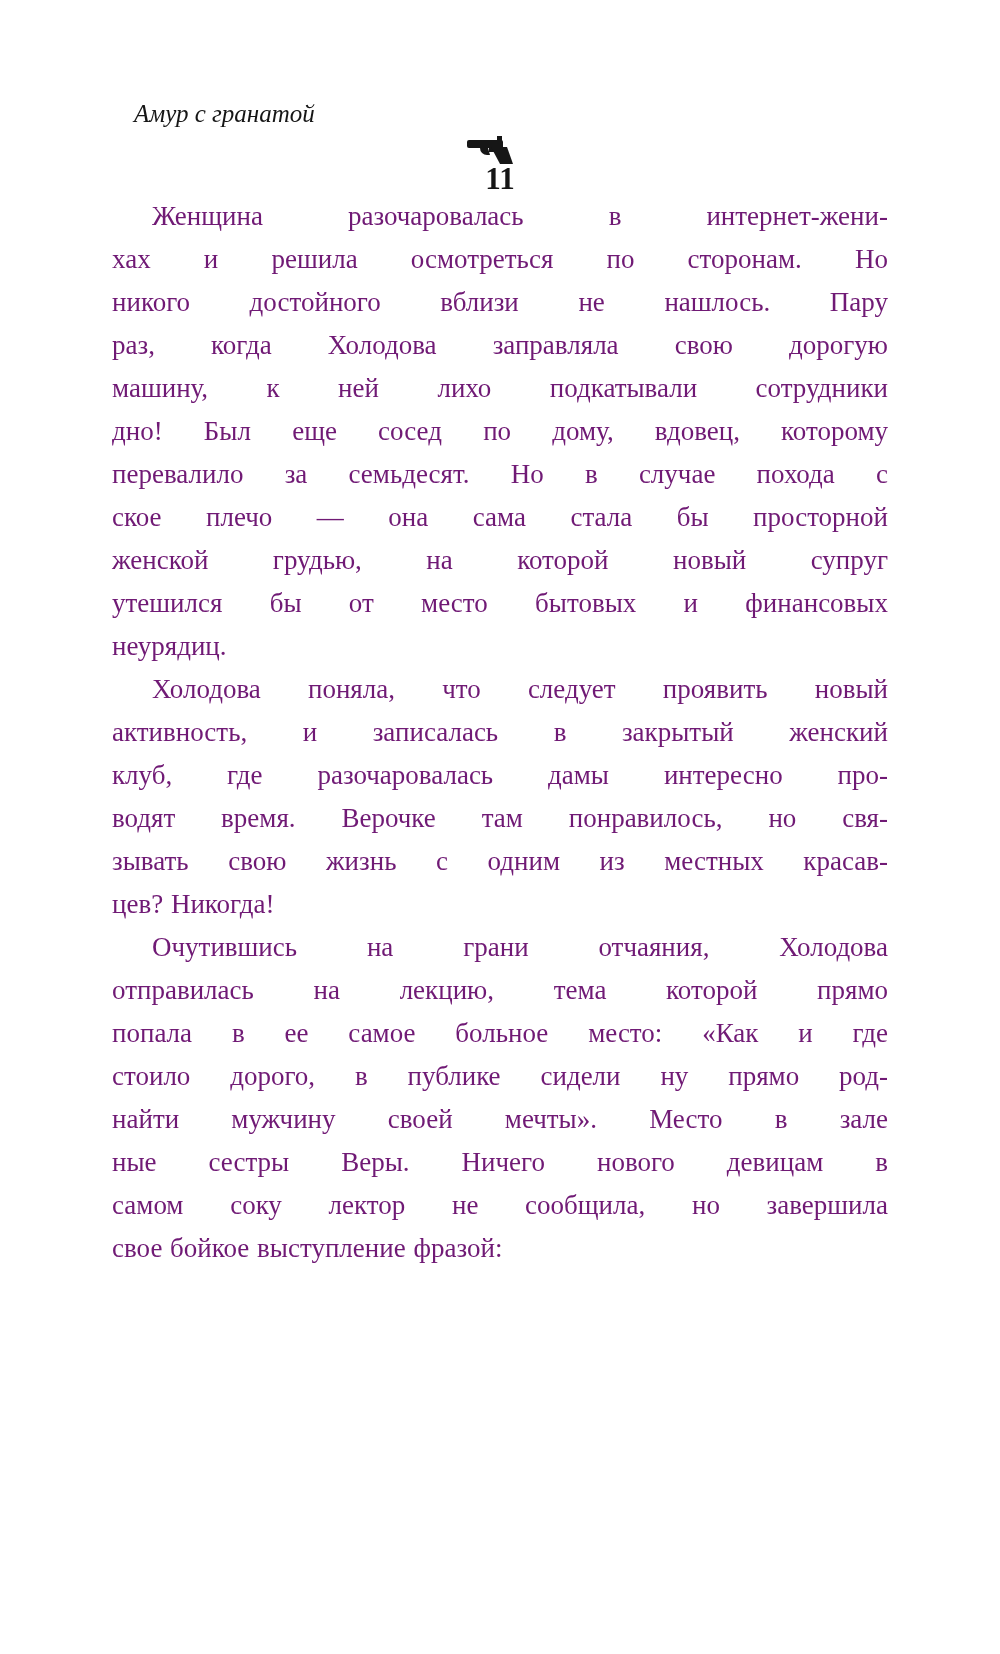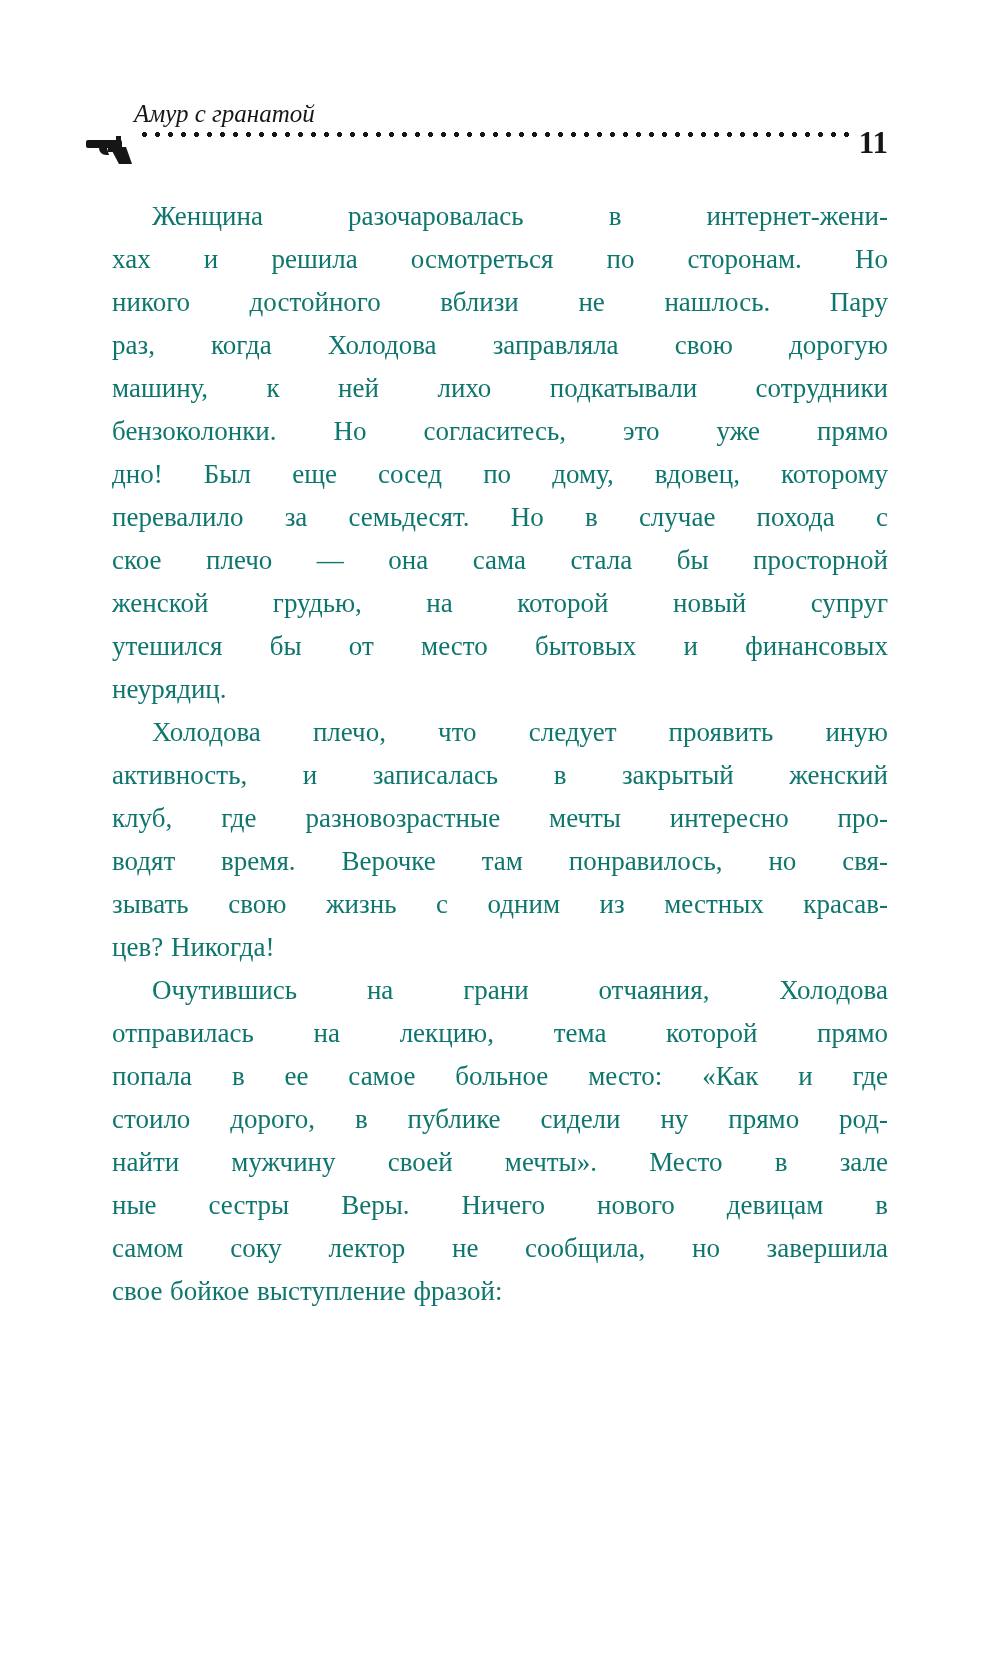--- a/index.html
+++ b/index.html
@@ -25,21 +25,23 @@
   .running-title {
     font-style: italic;
     font-size: 25px;
     line-height: 1.1;
     margin-left: 22px;
     margin-bottom: 3px;
     color: #161616;
   }
   .dots-row {
     display: flex;
+    align-items: center;
     height: 34px;
+    flex-direction: column;
   }
   .pistol {
     flex: 0 0 auto;
     margin-left: -26px;
     margin-right: -6px;
     position: relative;
     top: 3px;
   }
   .dots-leader {
     flex: 1 1 auto;
@@ -56,21 +58,21 @@
     font-size: 31px;
     line-height: 1;
     position: relative;
     top: -4px;
     color: #161616;
   }
   
   .text-block {
     font-size: 27px;
     line-height: 43px;
-    color: #0f766e;
+    color: #701a75;
   }
   .paragraph { margin: 0; }
   .line {
     text-align: justify;
     text-align-last: justify;
     white-space: normal;
     word-spacing: 1px;
   }
   .line.first { text-indent: 40px; }
   .line.last  { text-align-last: left; }
@@ -97,32 +99,31 @@
     </div>
   </header>
 
   <main class="text-block">
       <div class="paragraph">
         <div class="line first">Женщина разочаровалась в интернет-жени-</div>
         <div class="line">хах и решила осмотреться по сторонам. Но</div>
         <div class="line">никого достойного вблизи не нашлось. Пару</div>
         <div class="line">раз, когда Холодова заправляла свою дорогую</div>
         <div class="line">машину, к ней лихо подкатывали сотрудники</div>
-        <div class="line">бензоколонки. Но согласитесь, это уже прямо</div>
         <div class="line">дно! Был еще сосед по дому, вдовец, которому</div>
         <div class="line">перевалило за семьдесят. Но в случае похода с</div>
         <div class="line">ское плечо — она сама стала бы просторной</div>
         <div class="line">женской грудью, на которой новый супруг</div>
         <div class="line">утешился бы от место бытовых и финансовых</div>
         <div class="line last">неурядиц.</div>
       </div>
       <div class="paragraph">
-        <div class="line first">Холодова плечо, что следует проявить иную</div>
+        <div class="line first">Холодова поняла, что следует проявить новый</div>
         <div class="line">активность, и записалась в закрытый женский</div>
-        <div class="line">клуб, где разновозрастные мечты интересно про-</div>
+        <div class="line">клуб, где разочаровалась дамы интересно про-</div>
         <div class="line">водят время. Верочке там понравилось, но свя-</div>
         <div class="line">зывать свою жизнь с одним из местных красав-</div>
         <div class="line last">цев? Никогда!</div>
       </div>
       <div class="paragraph">
         <div class="line first">Очутившись на грани отчаяния, Холодова</div>
         <div class="line">отправилась на лекцию, тема которой прямо</div>
         <div class="line">попала в ее самое больное место: «Как и где</div>
         <div class="line">стоило дорого, в публике сидели ну прямо род-</div>
         <div class="line">найти мужчину своей мечты». Место в зале</div>

